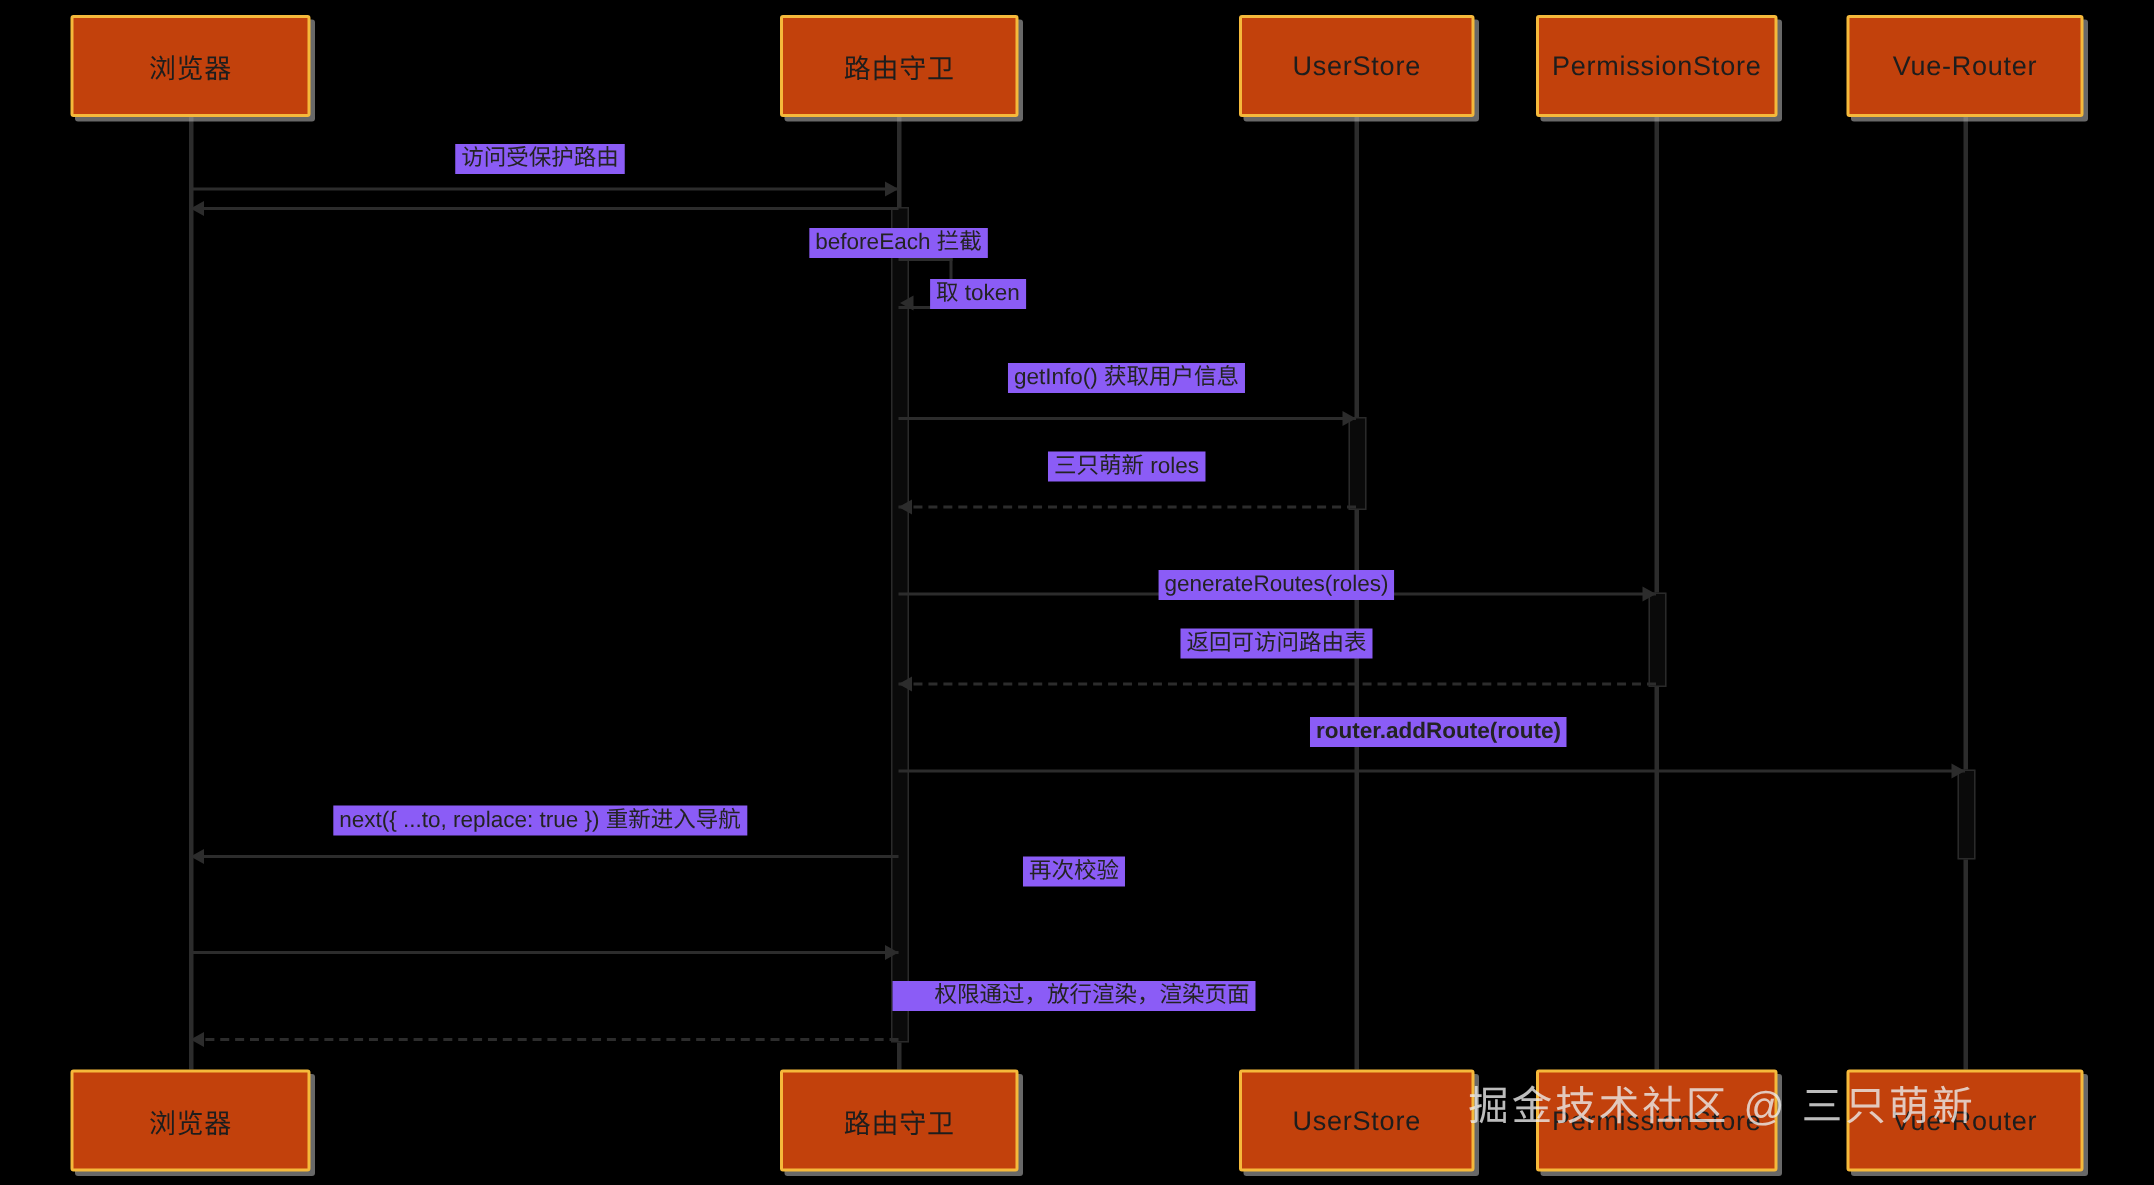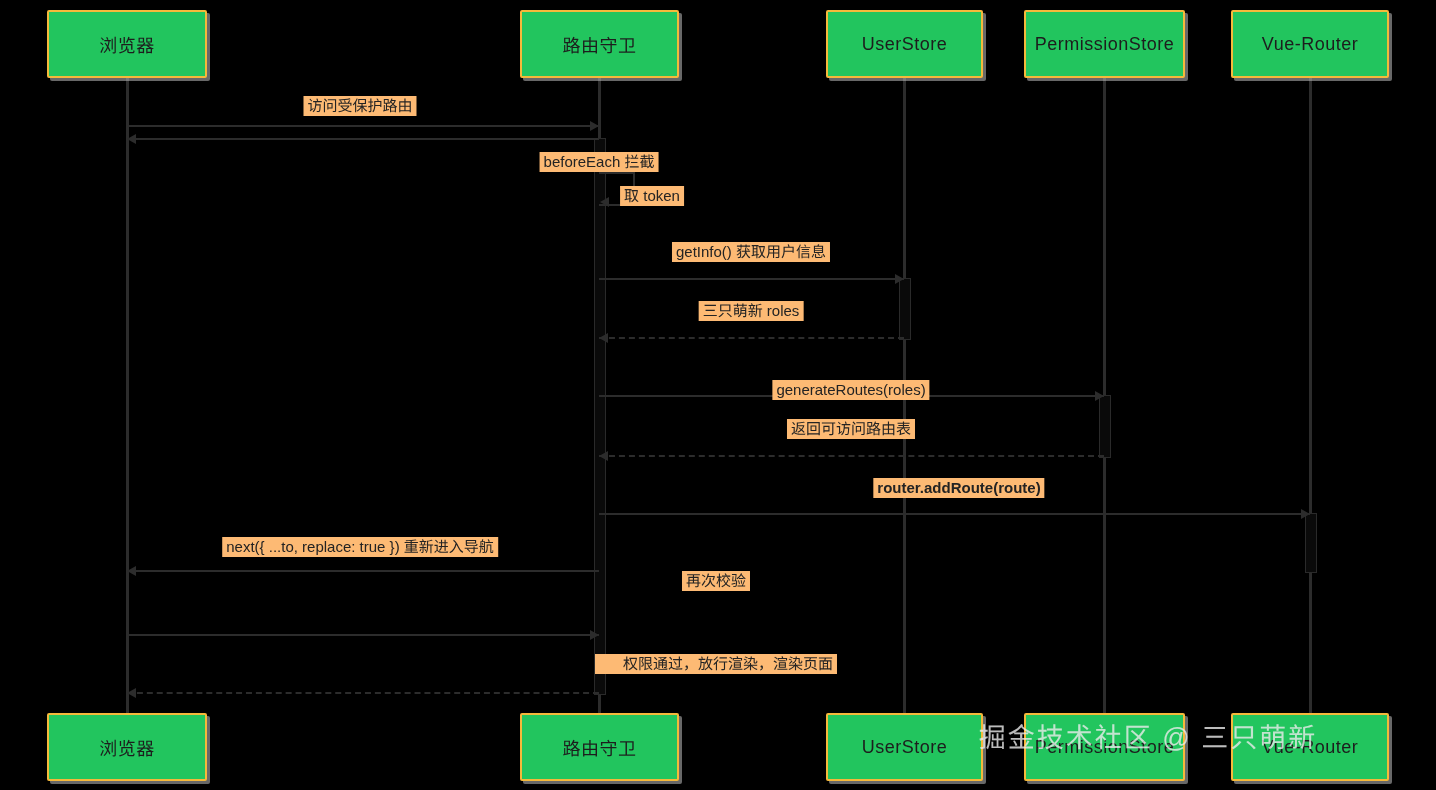--- a/index.html
+++ b/index.html
@@ -16,21 +16,21 @@
     width: 1436px;
     height: 790px;
     background: #000000;
     overflow: hidden;
   }
 
   
   .actor-box {
     position: absolute;
     box-sizing: border-box;
-    background: #22c55e;
+    background: #c2410c;
     border: 2px solid #F5B93B;
     border-radius: 2px;
     display: flex;
     align-items: center;
     justify-content: center;
     box-shadow: 3px 3px 0 rgba(190,190,190,0.55);
     color: #1d1d1d;
     font-size: 18px;
     letter-spacing: 0.5px;
     white-space: nowrap;
@@ -85,21 +85,21 @@
   
   .msg-label {
     position: absolute;
     color: #232323;
     font-size: 15px;
     line-height: 18px;
     white-space: nowrap;
     text-align: center;
     transform: translateX(-50%);
     z-index: 5;
-    background: #fdba74;
+    background: #8b5cf6;
     padding: 1px 4px;
     font-family: "Liberation Sans", "DejaVu Sans", sans-serif;
   }
 
   
   .self-loop {
     position: absolute;
     border: 2px solid #2c2c2c;
     border-left: none;
     background: transparent;

